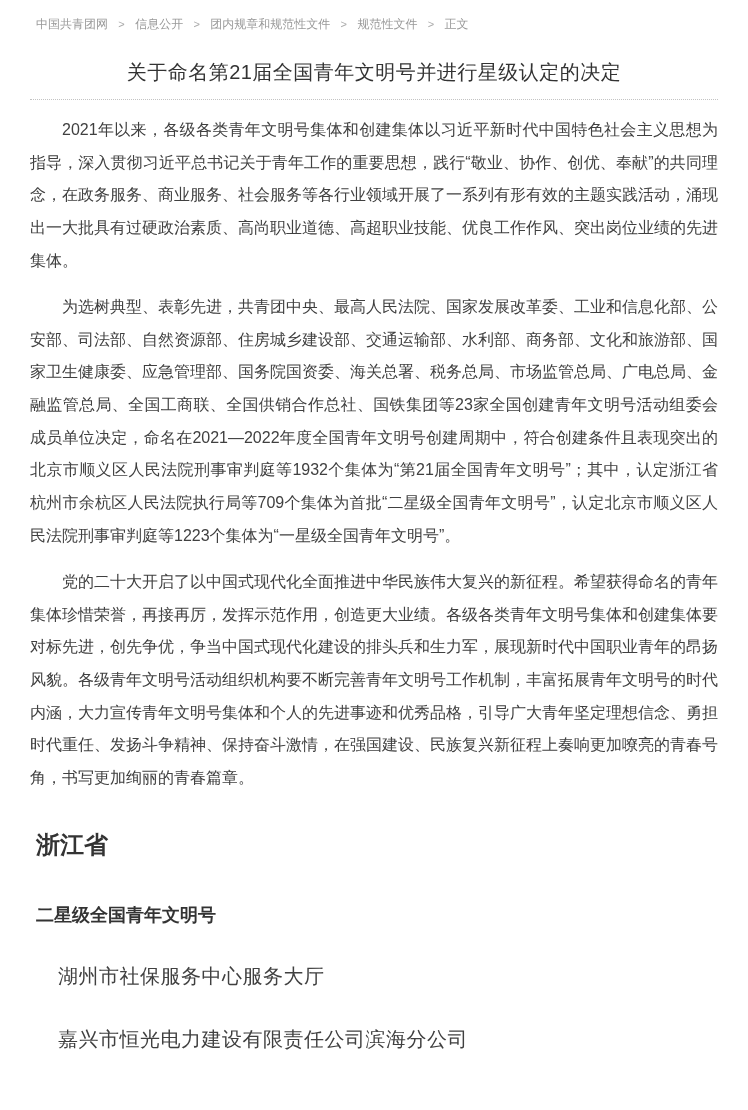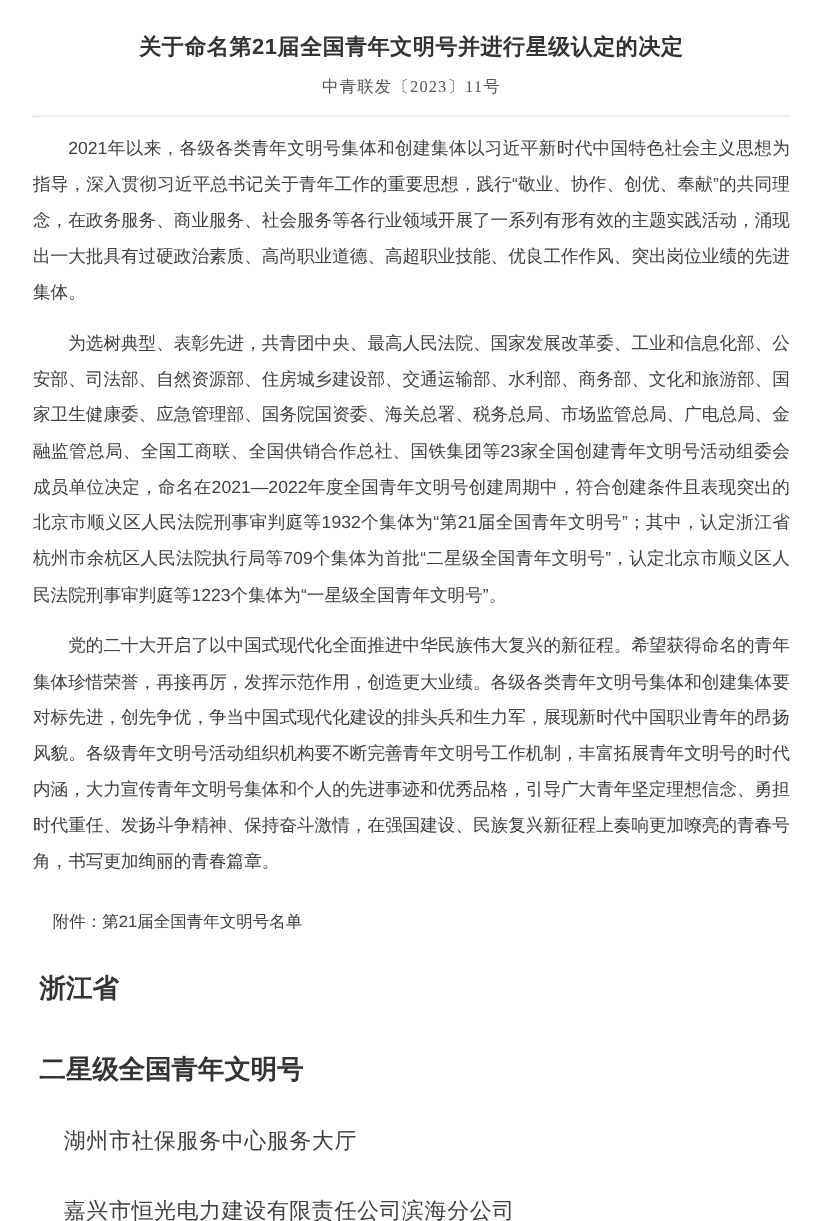--- a/index.html
+++ b/index.html
@@ -30,21 +30,21 @@
     margin: 0 7px;
     color: #aaaaaa;
     font-size: 11px;
   }
   .breadcrumb .current { color: #999999; }
   h1.doc-title {
     text-align: center;
     font-size: 20px;
     line-height: 1.3;
     color: #333333;
-    font-weight: bold;
+    font-weight: normal;
     margin: 18px 0 14px 0;
     letter-spacing: 0.5px;
   }
   .doc-number {
     text-align: center;
     font-family: "Liberation Serif", "DejaVu Serif", serif;
     font-size: 15px;
     color: #555555;
     margin: 0 0 16px 0;
     letter-spacing: 1px;
@@ -69,51 +69,60 @@
     text-indent: 1.2em;
     margin: 28px 0 0 0;
   }
   h2.province {
     font-size: 24px;
     color: #333333;
     font-weight: bold;
     margin: 34px 0 0 6px;
   }
   h3.star-heading {
-    font-size: 24px;
+    font-size: 18px;
     color: #333333;
     font-weight: bold;
     margin: 42px 0 0 6px;
   }
   .unit {
     font-size: 20px;
     color: #404040;
     margin: 36px 0 0 28px;
     letter-spacing: 0.5px;
   }
 </style>
 </head>
 <body>
 
 <div class="page">
 
+  <nav class="breadcrumb">
+    <a>中国共青团网</a>
+    <span class="sep">&gt;</span>
+    <a>信息公开</a>
+    <span class="sep">&gt;</span>
+    <a>团内规章和规范性文件</a>
+    <span class="sep">&gt;</span>
+    <a>规范性文件</a>
+    <span class="sep">&gt;</span>
+    <span class="current">正文</span>
+  </nav>
 
   <h1 class="doc-title">关于命名第21届全国青年文明号并进行星级认定的决定</h1>
 
-  <div class="doc-number">中青联发〔2023〕11号</div>
 
   <hr class="dotted-divider">
 
   <div class="article">
 
     <p class="body-para">2021年以来，各级各类青年文明号集体和创建集体以习近平新时代中国特色社会主义思想为指导，深入贯彻习近平总书记关于青年工作的重要思想，践行“敬业、协作、创优、奉献”的共同理念，在政务服务、商业服务、社会服务等各行业领域开展了一系列有形有效的主题实践活动，涌现出一大批具有过硬政治素质、高尚职业道德、高超职业技能、优良工作作风、突出岗位业绩的先进集体。</p>
     <p class="body-para">为选树典型、表彰先进，共青团中央、最高人民法院、国家发展改革委、工业和信息化部、公安部、司法部、自然资源部、住房城乡建设部、交通运输部、水利部、商务部、文化和旅游部、国家卫生健康委、应急管理部、国务院国资委、海关总署、税务总局、市场监管总局、广电总局、金融监管总局、全国工商联、全国供销合作总社、国铁集团等23家全国创建青年文明号活动组委会成员单位决定，命名在2021—2022年度全国青年文明号创建周期中，符合创建条件且表现突出的北京市顺义区人民法院刑事审判庭等1932个集体为“第21届全国青年文明号”；其中，认定浙江省杭州市余杭区人民法院执行局等709个集体为首批“二星级全国青年文明号”，认定北京市顺义区人民法院刑事审判庭等1223个集体为“一星级全国青年文明号”。</p>
     <p class="body-para">党的二十大开启了以中国式现代化全面推进中华民族伟大复兴的新征程。希望获得命名的青年集体珍惜荣誉，再接再厉，发挥示范作用，创造更大业绩。各级各类青年文明号集体和创建集体要对标先进，创先争优，争当中国式现代化建设的排头兵和生力军，展现新时代中国职业青年的昂扬风貌。各级青年文明号活动组织机构要不断完善青年文明号工作机制，丰富拓展青年文明号的时代内涵，大力宣传青年文明号集体和个人的先进事迹和优秀品格，引导广大青年坚定理想信念、勇担时代重任、发扬斗争精神、保持奋斗激情，在强国建设、民族复兴新征程上奏响更加嘹亮的青春号角，书写更加绚丽的青春篇章。</p>
 
-    <p class="attachment">附件：第21届全国青年文明号名单</p>
 
     <h2 class="province">浙江省</h2>
 
     <h3 class="star-heading">二星级全国青年文明号</h3>
 
     <div class="unit">湖州市社保服务中心服务大厅</div>
     <div class="unit">嘉兴市恒光电力建设有限责任公司滨海分公司</div>
 
   </div>
 </div>

